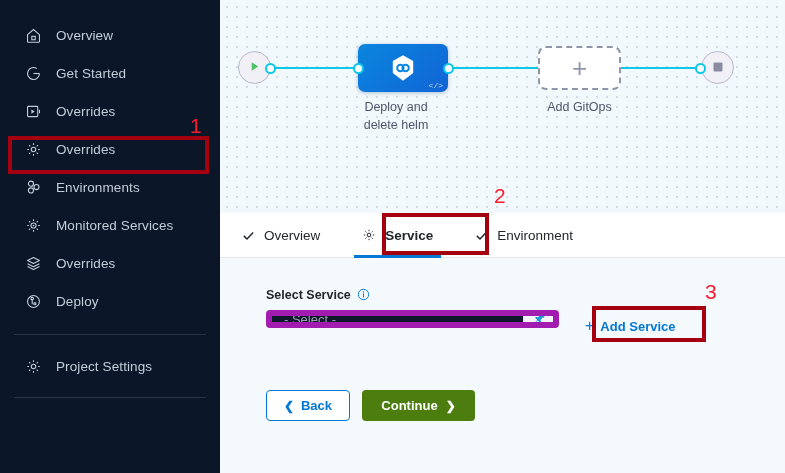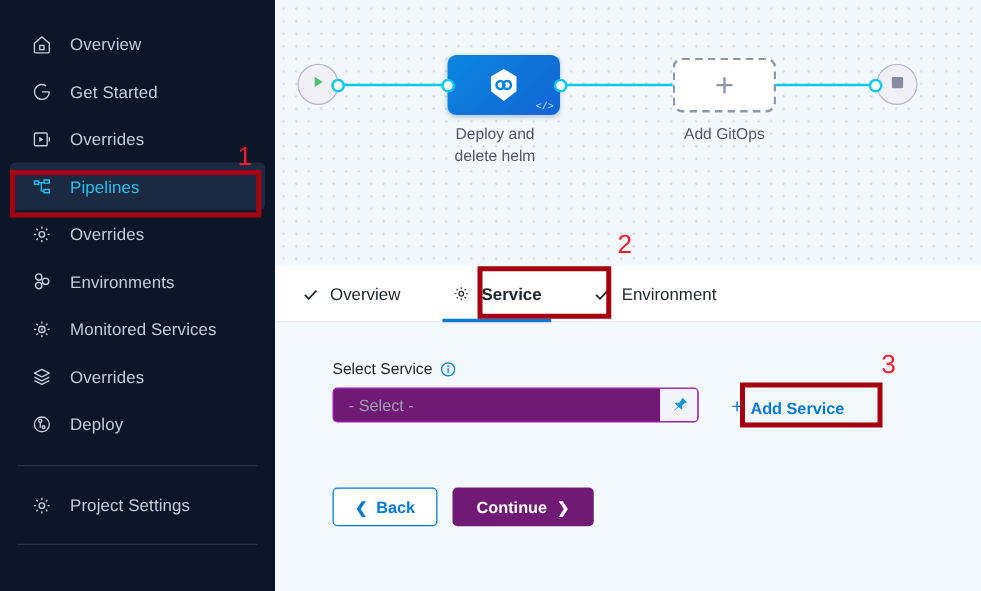--- a/index.html
+++ b/index.html
@@ -176,34 +176,33 @@
 
   
   .form-pane {
     position: relative;
     flex: 1;
     background: #f4f9fd;
     padding: 30px 0 0 46px;
   }
   .field-label {
     font-size: 12.5px;
-    font-weight: normal;
+    font-weight: bold;
     color: #22272d;
     display: flex;
-    align-items: center;
     margin-bottom: 8px;
   }
   .info-icon { margin-left: 6px; display:flex; }
   .select-row { display: flex; align-items: flex-start; }
   .select-wrap {
     display: flex;
-    width: 293px; height: 28px;
-    border: 1px solid #a21caf;
+    width: 293px; height: 18px;
+    border: 6px solid #a21caf;
     border-radius: 4px;
-    background: #701a75;
+    background: #0f172a;
     overflow: hidden;
   }
   .select-input {
     flex: 1;
     display: flex; align-items: center;
     padding-left: 12px;
     font-size: 13px;
     color: #9aa1ad;
   }
   .pin-btn {
@@ -239,21 +238,21 @@
   }
   .btn-back {
     width: 84px;
     background: #ffffff;
     border: 1px solid #0278d5;
     color: #0278d5;
   }
   .btn-continue {
     width: 113px;
     margin-left: 12px;
-    background: #701a75;
+    background: #4d7c0f;
     color: #ffffff;
   }
   .btn .chev { font-size: 12px; }
   .btn-back .chev { margin-right: 7px; }
   .btn-continue .chev { margin-left: 8px; }
 
   
   .anno-box {
     position: absolute;
     border: 4px solid #a4000f;
@@ -302,32 +301,20 @@
       <span class="ico">
         <svg width="17" height="17" viewBox="0 0 20 20" fill="none" stroke="#c3ccd9" stroke-width="1.3">
           <rect x="3" y="4" width="12" height="12" rx="1"></rect>
           <path d="M7.5 7.5l4 2.5-4 2.5z" fill="#c3ccd9" stroke="none"></path>
           <path d="M17 8v4"></path>
         </svg>
       </span>
       <span>Overrides</span>
     </div>
 
-    <div class="nav-item active">
-      <span class="ico">
-        <svg width="17" height="17" viewBox="0 0 20 20" fill="none" stroke="#24c0f5" stroke-width="1.3">
-          <path d="M3 4.5h4v3H3z"></path>
-          <path d="M12 3.5h5v3h-5z"></path>
-          <path d="M12 12.5h5v3h-5z"></path>
-          <path d="M7 6h2.5v8H12"></path>
-          <path d="M9.5 6H12"></path>
-        </svg>
-      </span>
-      <span>Pipelines</span>
-    </div>
 
     <div class="nav-item">
       <span class="ico">
         <svg width="17" height="17" viewBox="0 0 20 20" fill="none" stroke="#c3ccd9" stroke-width="1.3">
           <circle cx="10" cy="10" r="2.6"></circle>
           <path d="M10 2.6v2M10 15.4v2M2.6 10h2M15.4 10h2M4.8 4.8l1.4 1.4M13.8 13.8l1.4 1.4M15.2 4.8l-1.4 1.4M6.2 13.8l-1.4 1.4"></path>
         </svg>
       </span>
       <span>Overrides</span>
     </div>

